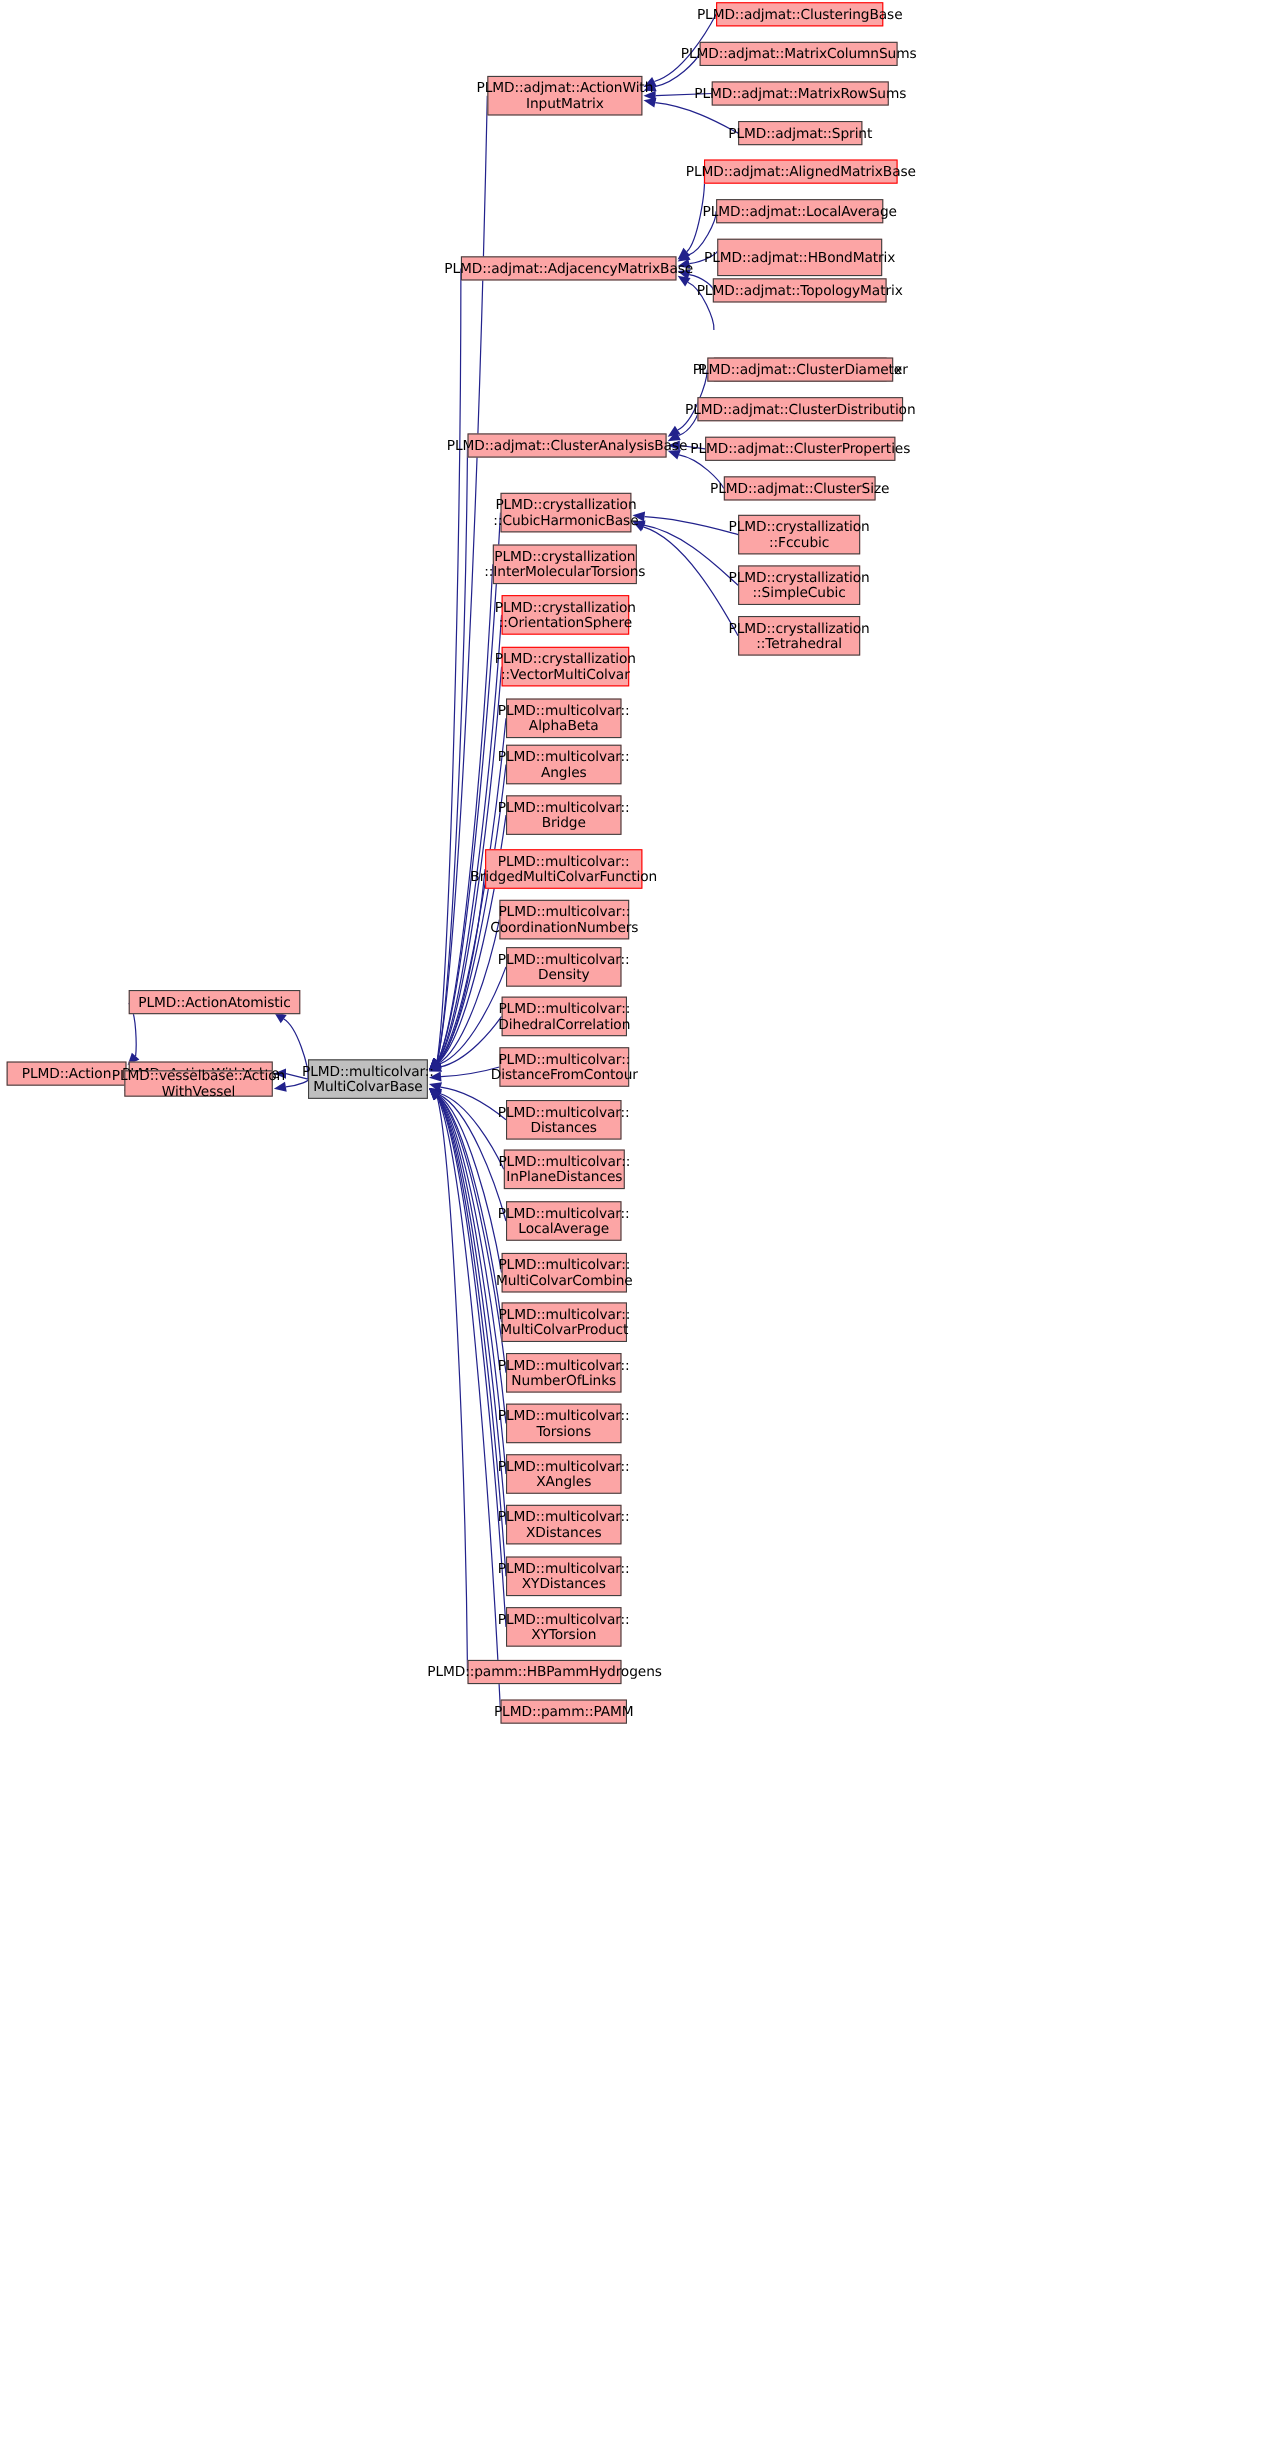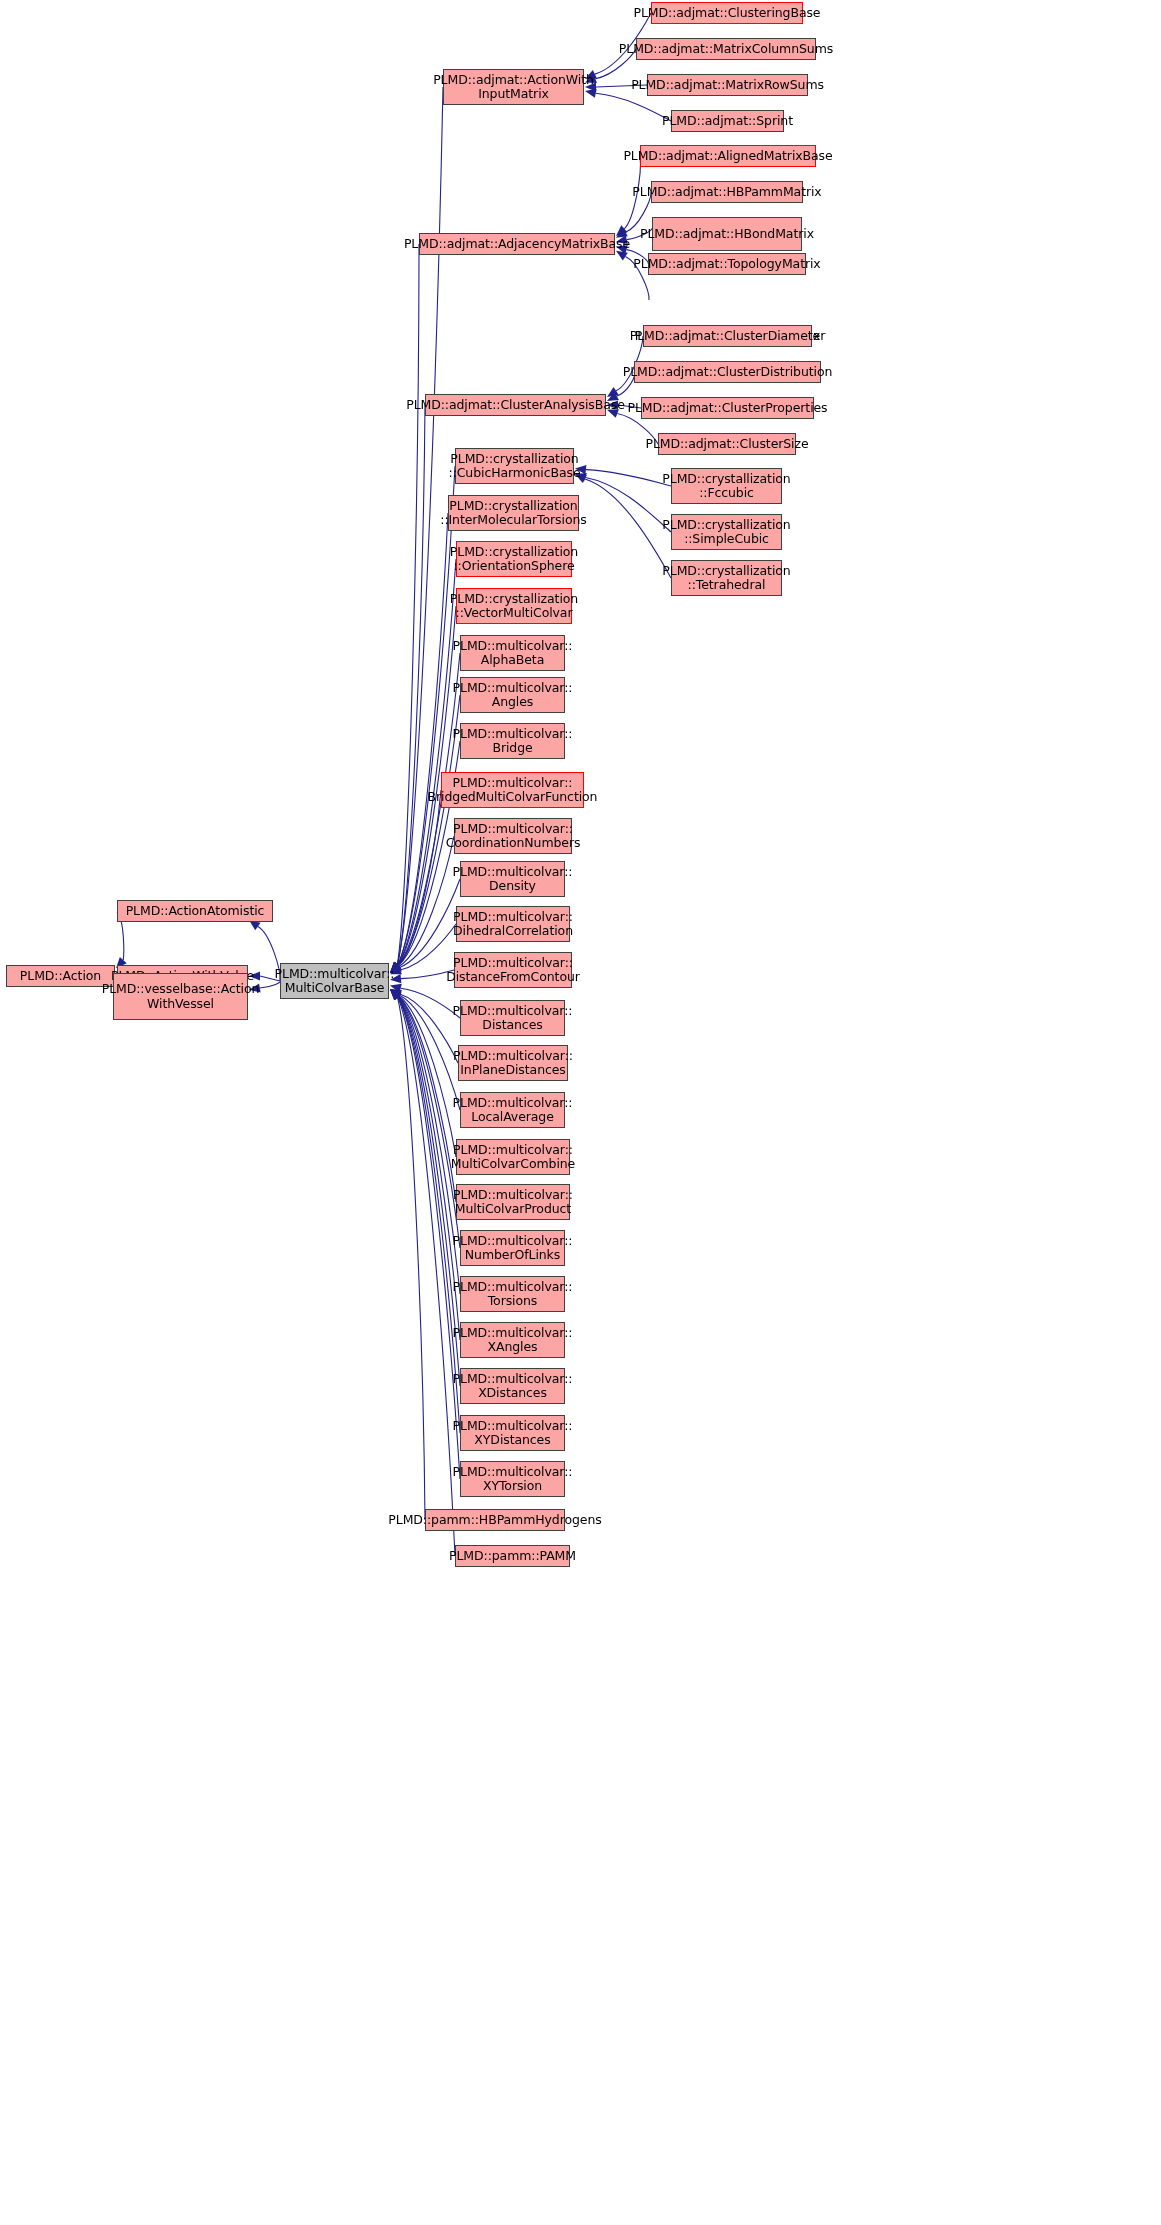--- a/index.html
+++ b/index.html
@@ -149,33 +149,33 @@
       <path d="M 397.77310887887353 996.7832370102149 C 424.75310887887355 1046.5832370102148, 448.89310887887353 1305.5432370102149, 460 1479" stroke="#22228c" stroke-width="1.1" fill="none"></path>
       <polygon points="390,989 401.02791708314516,993.5326642063224 394.5183006746019,1000.0338098141074" fill="#22228c"></polygon>
       <path d="M 397.44586482216204 997.0968572329077 C 411.12586482216204 1050.9968572329078, 423.36586482216205 1331.2768572329078, 425 1520" stroke="#22228c" stroke-width="1.1" fill="none"></path>
       <polygon points="390,989 400.831823301378,993.9831319436399 394.0599063429461,1000.2105825221755" fill="#22228c"></polygon>
       <path d="M 397.6552264287047 996.8992093481096 C 422.73522642870466 1054.3992093481097, 445.17522642870466 1353.3992093481097, 455 1556" stroke="#22228c" stroke-width="1.1" fill="none"></path>
       <polygon points="390,989 400.95853215609594,993.6979328415604 394.3519207013134,1000.1004858546588" fill="#22228c"></polygon>
     </svg>
 <div class="node" style="left: 6px; top: 965px; width: 109px; height: 22px;">PLMD::Action</div>
     <div class="node" style="left: 117px; top: 855px; width: 156px; height: 22px; margin-top: 45px;">PLMD::ActionAtomistic</div>
     <div class="node" style="left: 117px; top: 965px; width: 131px; height: 22px;">PLMD::ActionWithValue</div>
-    <div class="node" style="left: 113px; top: 973px; width: 135px; height: 47px;">PLMD::vesselbase::Action
+    <div class="node" style="left: 113px; top: 973px; width: 135px; height: 24px;">PLMD::vesselbase::Action
 WithVessel</div>
     <div class="node current" style="left: 280px; top: 963px; width: 109px; height: 36px;">PLMD::multicolvar::
 MultiColvarBase</div>
     <div class="node" style="left: 443px; top: 69px; width: 141px; height: 36px;">PLMD::adjmat::ActionWith
 InputMatrix</div>
     <div class="node red" style="left: 651px; top: 2px; width: 152px; height: 22px;">PLMD::adjmat::ClusteringBase</div>
     <div class="node" style="left: 636px; top: 38px; width: 180px; height: 22px;">PLMD::adjmat::MatrixColumnSums</div>
     <div class="node" style="left: 647px; top: 74px; width: 161px; height: 22px;">PLMD::adjmat::MatrixRowSums</div>
     <div class="node" style="left: 671px; top: 110px; width: 113px; height: 22px;">PLMD::adjmat::Sprint</div>
     <div class="node" style="left: 419px; top: 233px; width: 196px; height: 22px;">PLMD::adjmat::AdjacencyMatrixBase</div>
     <div class="node red" style="left: 640px; top: 145px; width: 176px; height: 22px;">PLMD::adjmat::AlignedMatrixBase</div>
-    <div class="node" style="left: 651px; top: 181px; width: 152px; height: 22px;">PLMD::adjmat::HBPammMatrix</div>
+    <div class="node" style="left: 651px; top: 181px; width: 152px; height: 22px;">PLMD::adjmat::LocalAverage</div>
     <div class="node" style="left: 652px; top: 217px; width: 150px; height: 34px;">PLMD::adjmat::HBondMatrix</div>
     <div class="node" style="left: 648px; top: 253px; width: 158px; height: 22px;">PLMD::adjmat::TopologyMatrix</div>
     <div class="node" style="left: 649px; top: 289px; width: 157px; height: 22px; margin-top: 36px;">PLMD::pamm::HBPammMatrix</div>
     <div class="node" style="left: 425px; top: 394px; width: 181px; height: 22px;">PLMD::adjmat::ClusterAnalysisBase</div>
     <div class="node" style="left: 643px; top: 325px; width: 169px; height: 22px;">PLMD::adjmat::ClusterDiameter</div>
     <div class="node" style="left: 634px; top: 361px; width: 187px; height: 22px;">PLMD::adjmat::ClusterDistribution</div>
     <div class="node" style="left: 641px; top: 397px; width: 173px; height: 22px;">PLMD::adjmat::ClusterProperties</div>
     <div class="node" style="left: 658px; top: 433px; width: 138px; height: 22px;">PLMD::adjmat::ClusterSize</div>
     <div class="node" style="left: 455px; top: 448px; width: 119px; height: 36px;">PLMD::crystallization
 ::CubicHarmonicBase</div>

